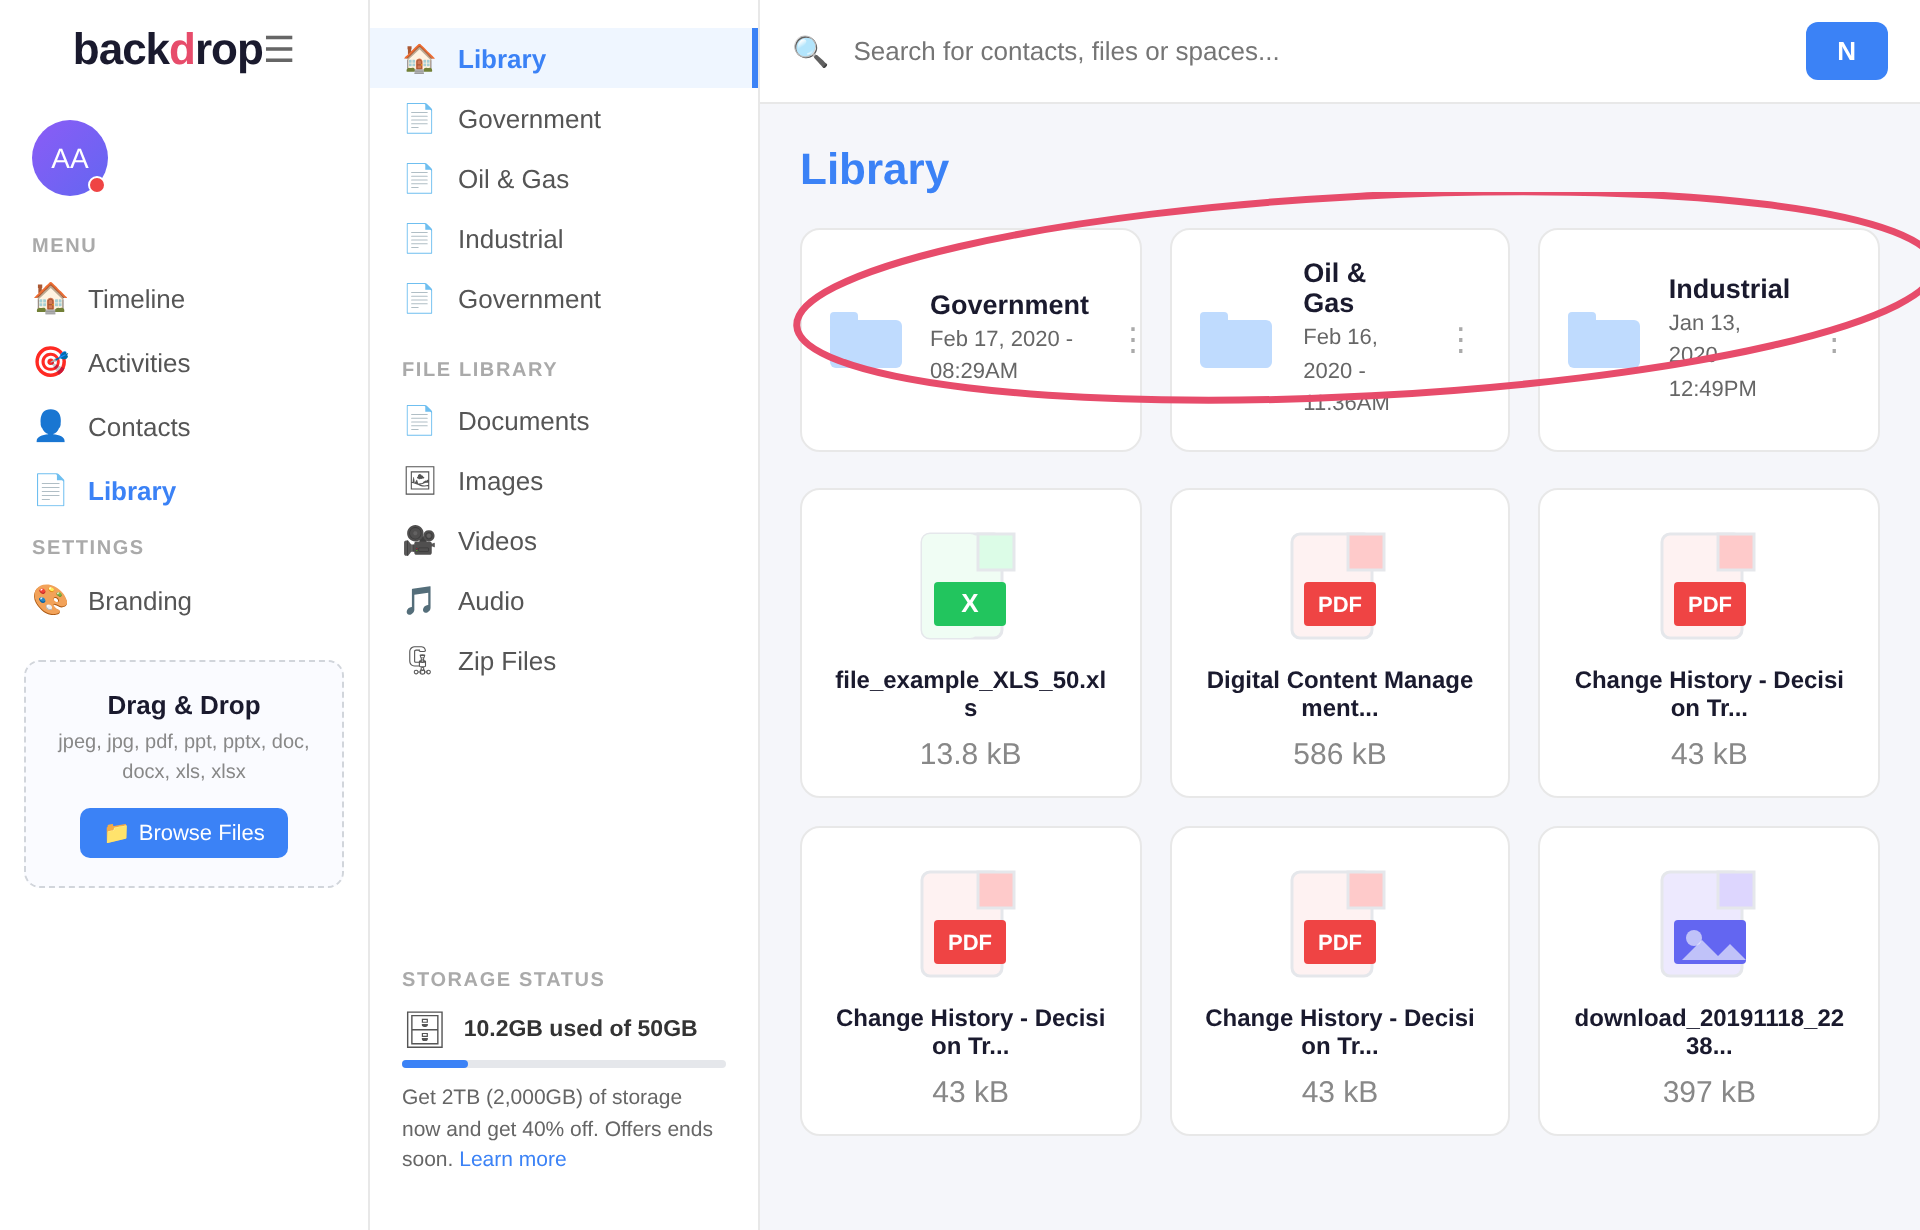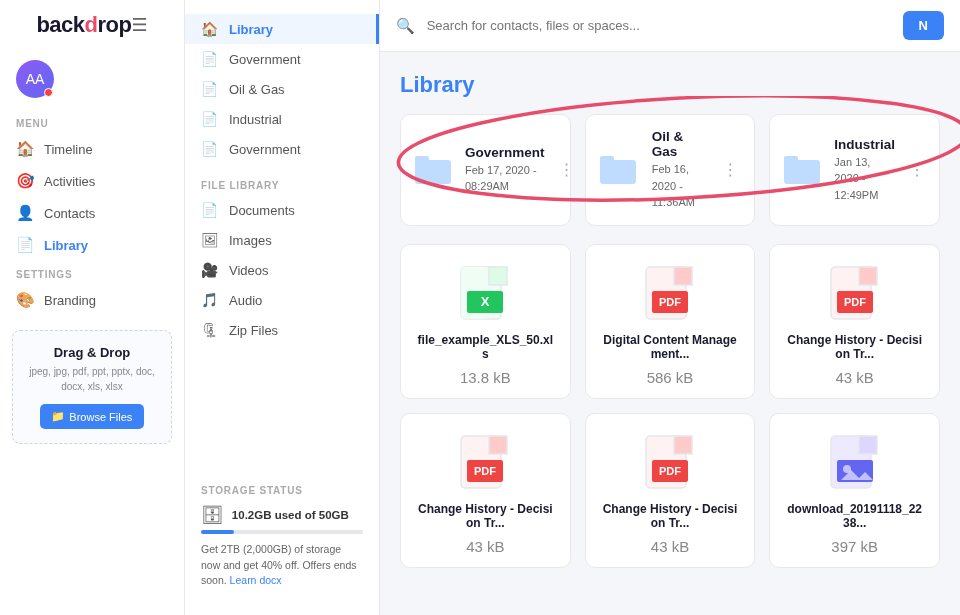--- a/index.html
+++ b/index.html
@@ -368,21 +368,21 @@
     <div class="storage-label">STORAGE STATUS</div>
     <div class="storage-icon-row">
       <span class="db-icon">🗄</span>
       <span class="storage-text">10.2GB used of 50GB</span>
     </div>
     <div class="storage-bar">
       <div class="storage-fill"></div>
     </div>
     <div class="storage-promo">
       <span>Get 2TB (2,000GB) of storage now and get 40% off. Offers ends soon.</span>
-      <a href="#">Learn docx</a>
+      <a href="#">Learn more</a>
     </div>
   </div>
 </div>
 
 <div class="main-content">
   <div class="top-bar">
     <span class="search-icon-wrap">🔍</span>
     <input class="search-input" type="text" placeholder="Search for contacts, files or spaces..." style="">
     <div class="top-bar-right">
       <button class="new-btn">N</button>

